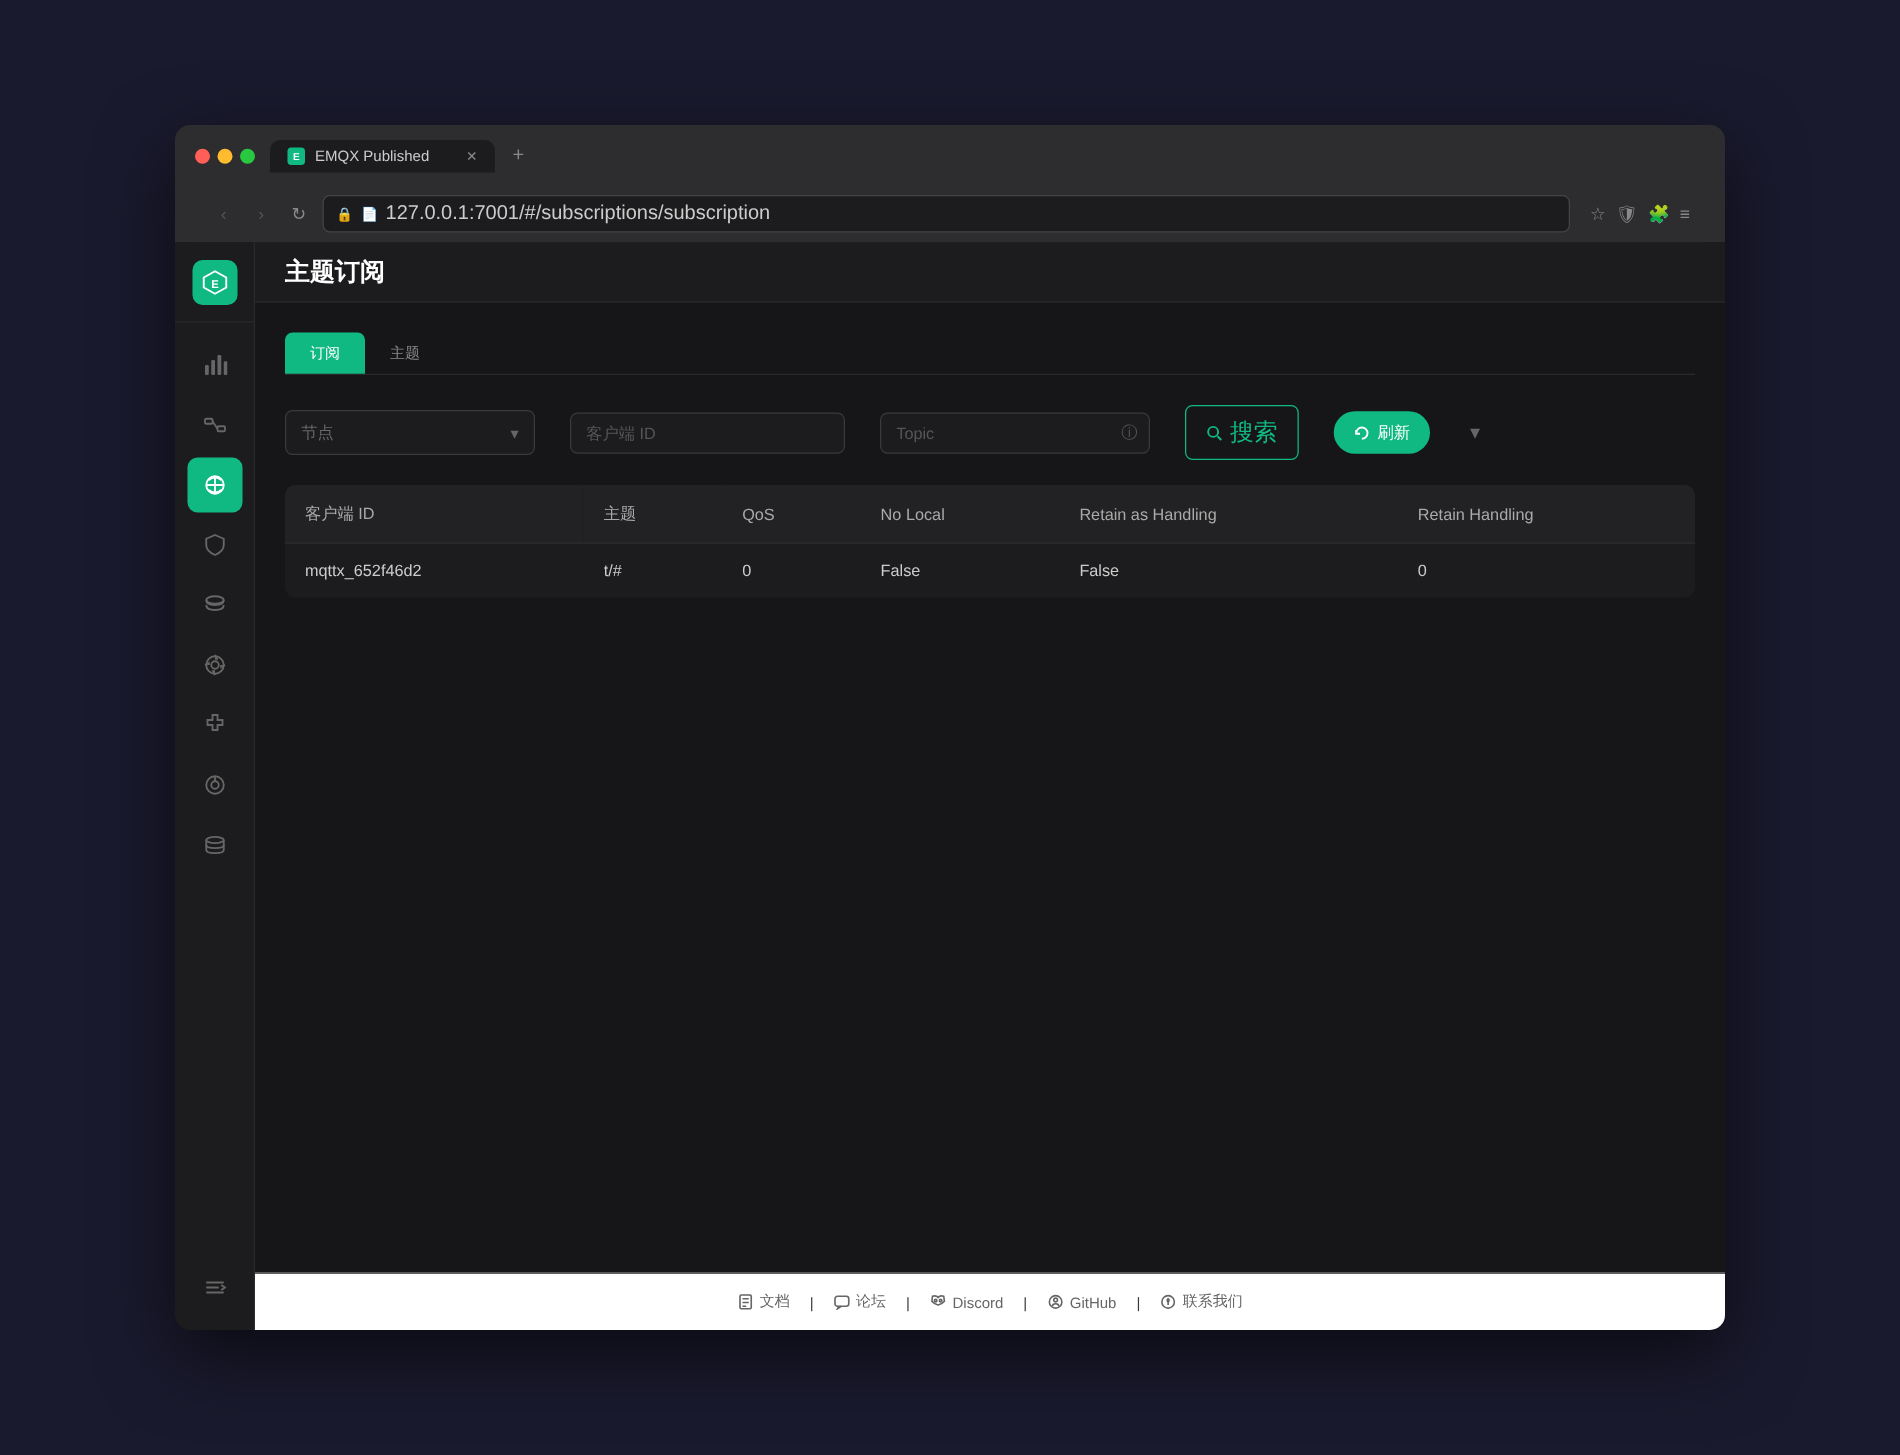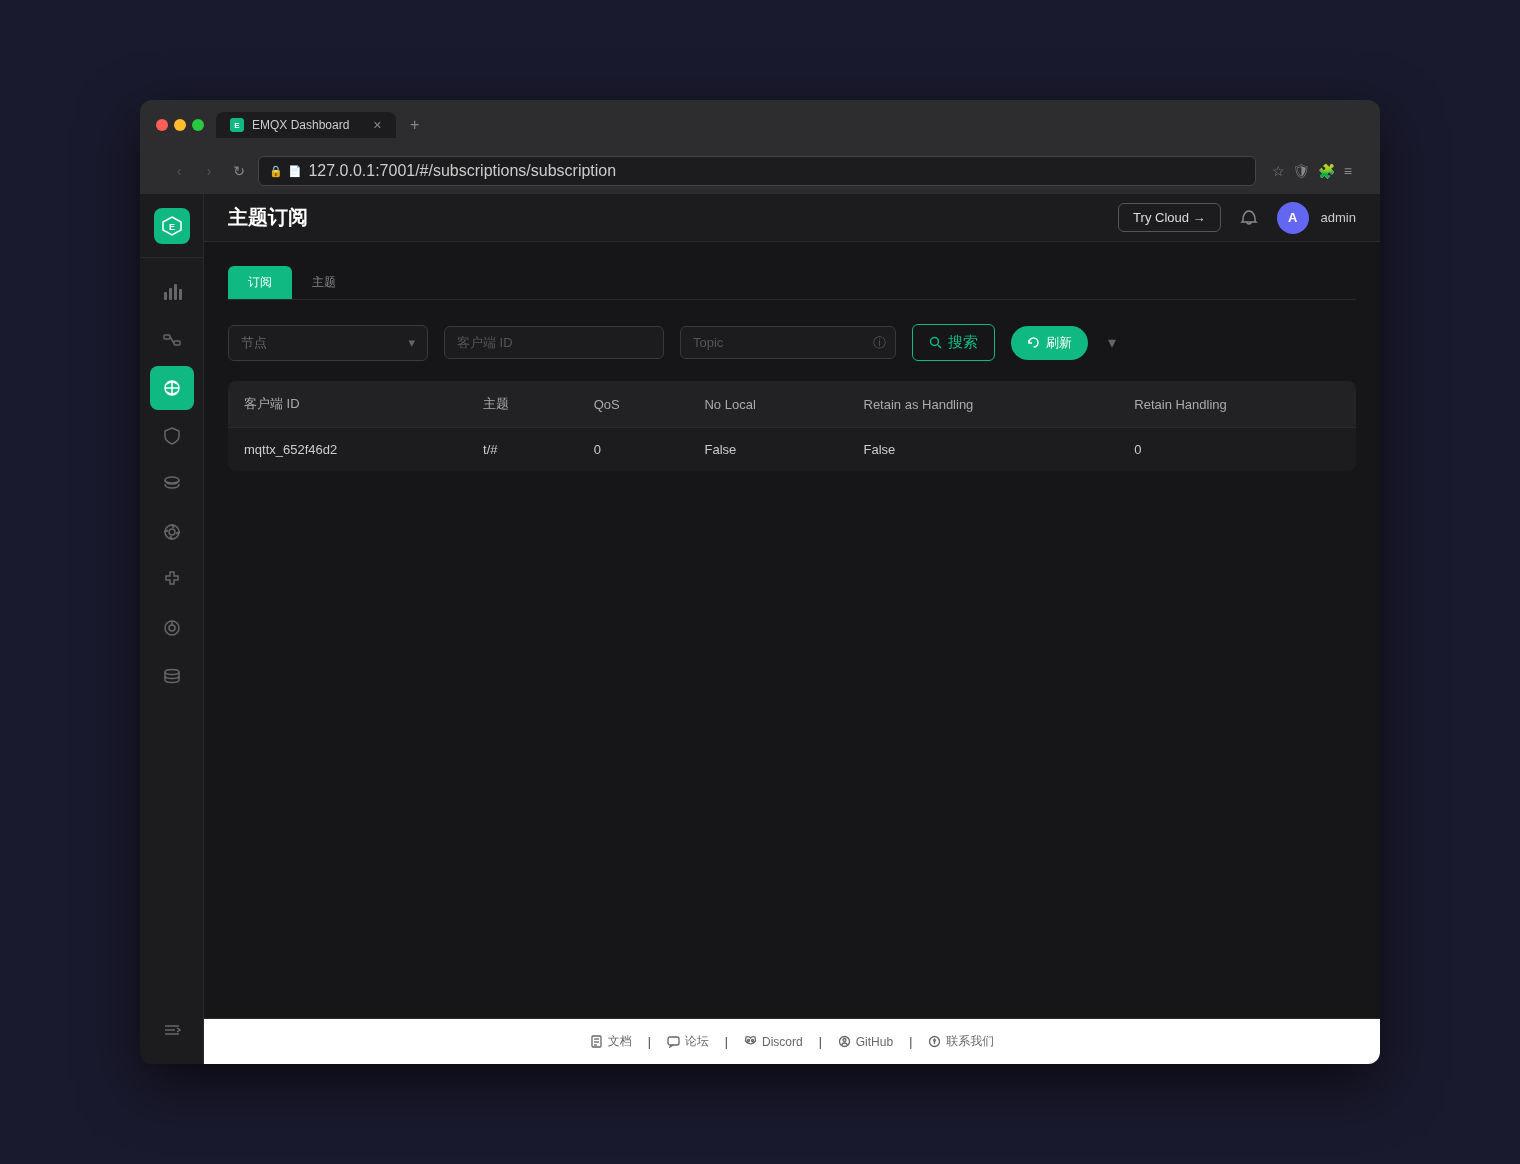--- a/index.html
+++ b/index.html
@@ -295,21 +295,21 @@
     }
     .tab-item.active {
       background: #10b981;
       color: white;
     }
 
     
     .filter-row {
       display: flex;
       align-items: center;
-      gap: 16px;
+      gap: 28px;
       margin-bottom: 20px;
     }
     .filter-select {
       display: flex;
       align-items: center;
       justify-content: space-between;
       background: #1c1c1e;
       border: 1px solid #3a3a3c;
       border-radius: 6px;
       padding: 8px 12px;
@@ -351,21 +351,21 @@
       color: #555;
       font-size: 13px;
     }
     .search-btn {
       display: flex;
       align-items: center;
       gap: 6px;
       border: 1px solid #10b981;
       border-radius: 6px;
       padding: 8px 16px;
-      font-size: 15px;
+      font-size: 19px;
       color: #10b981;
       cursor: pointer;
       background: transparent;
     }
     .refresh-btn {
       display: flex;
       align-items: center;
       gap: 6px;
       background: #10b981;
       border-radius: 17px;
@@ -443,21 +443,21 @@
   <div class="browser-chrome">
     <div class="browser-titlebar">
       <div class="traffic-lights">
         <div class="traffic-light tl-red"></div>
         <div class="traffic-light tl-yellow"></div>
         <div class="traffic-light tl-green"></div>
       </div>
       <div class="tab-bar">
         <div class="browser-tab">
           <div class="tab-favicon">E</div>
-          <span>EMQX Dashboard</span>
+          <span>EMQX Published</span>
           <span class="tab-close">✕</span>
         </div>
         <div class="new-tab-btn">+</div>
       </div>
     </div>
     <div class="browser-addressbar">
       <span class="nav-btn disabled">‹</span>
       <span class="nav-btn disabled">›</span>
       <span class="nav-btn">↻</span>
       <div class="address-bar">
@@ -558,31 +558,20 @@
             <polyline points="14,7 17,9 14,11"></polyline>
           </svg>
         </div>
       </div>
     </div>
 
     <div class="main-content">
 
       <div class="app-header">
         <span class="page-title-text">主题订阅</span>
-        <div class="header-right">
-          <button class="try-cloud-btn">Try Cloud →</button>
-          <div class="notification-btn">
-            <svg width="18" height="18" viewBox="0 0 18 18" fill="none" stroke="#888" stroke-width="1.5">
-              <path d="M9 2 Q12 2 13.5 5 Q15 7 15 10 L15 12 L16 13 L2 13 L3 12 L3 10 Q3 7 4.5 5 Q6 2 9 2 Z"></path>
-              <path d="M7 13 Q7 15 9 15 Q11 15 11 13"></path>
-            </svg>
-          </div>
-          <div class="user-avatar">A</div>
-          <span class="user-name">admin</span>
-        </div>
       </div>
 
       <div class="page-body">
 
         <div class="tab-nav">
           <div class="tab-item active">
             <span>订阅</span>
           </div>
           <div class="tab-item">
             <span>主题</span>

